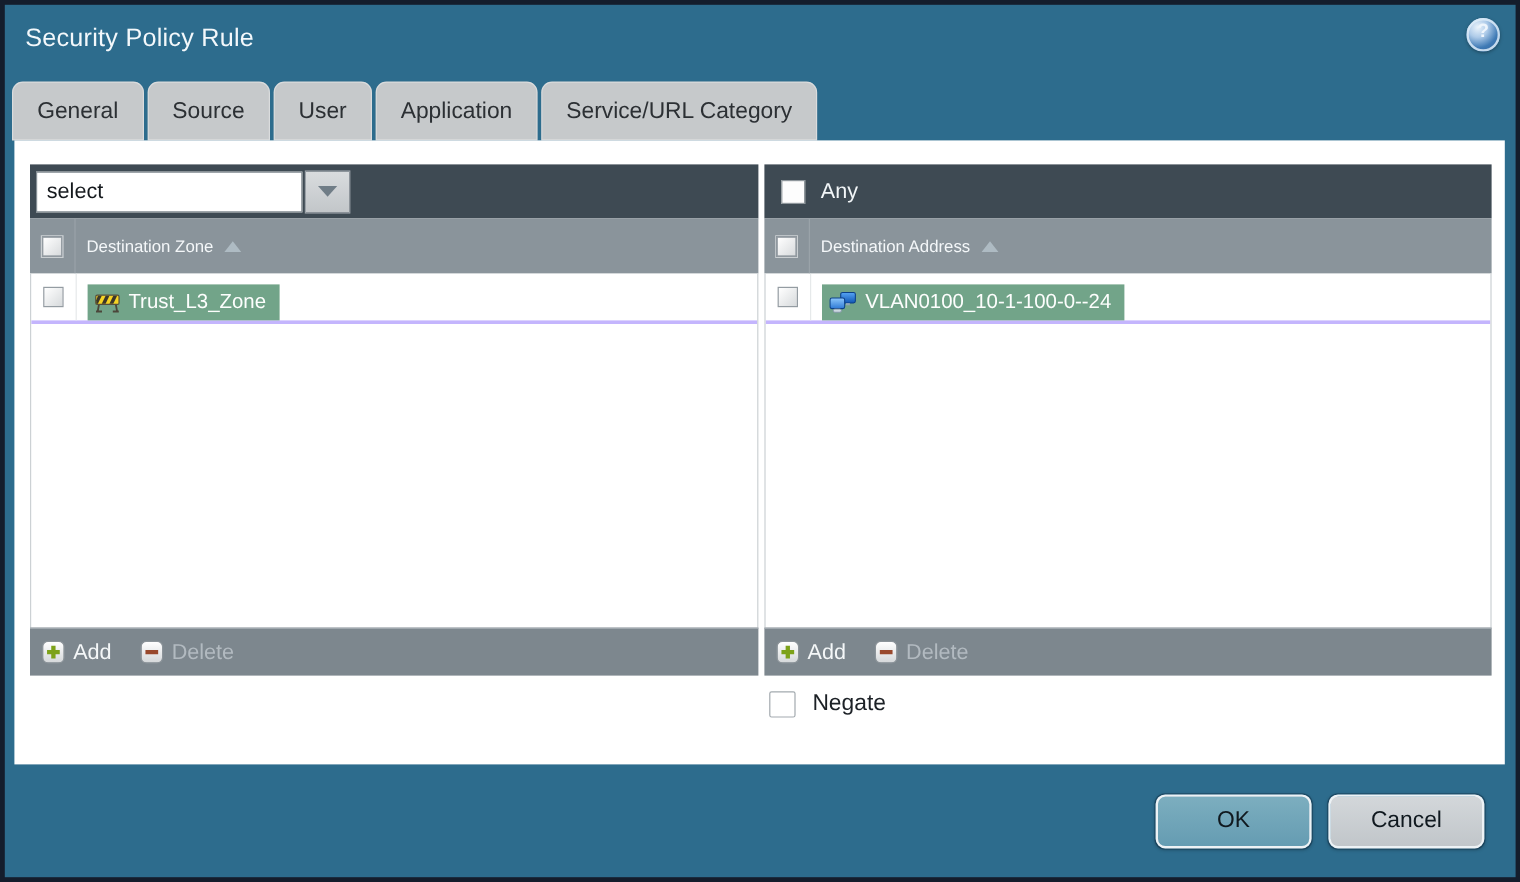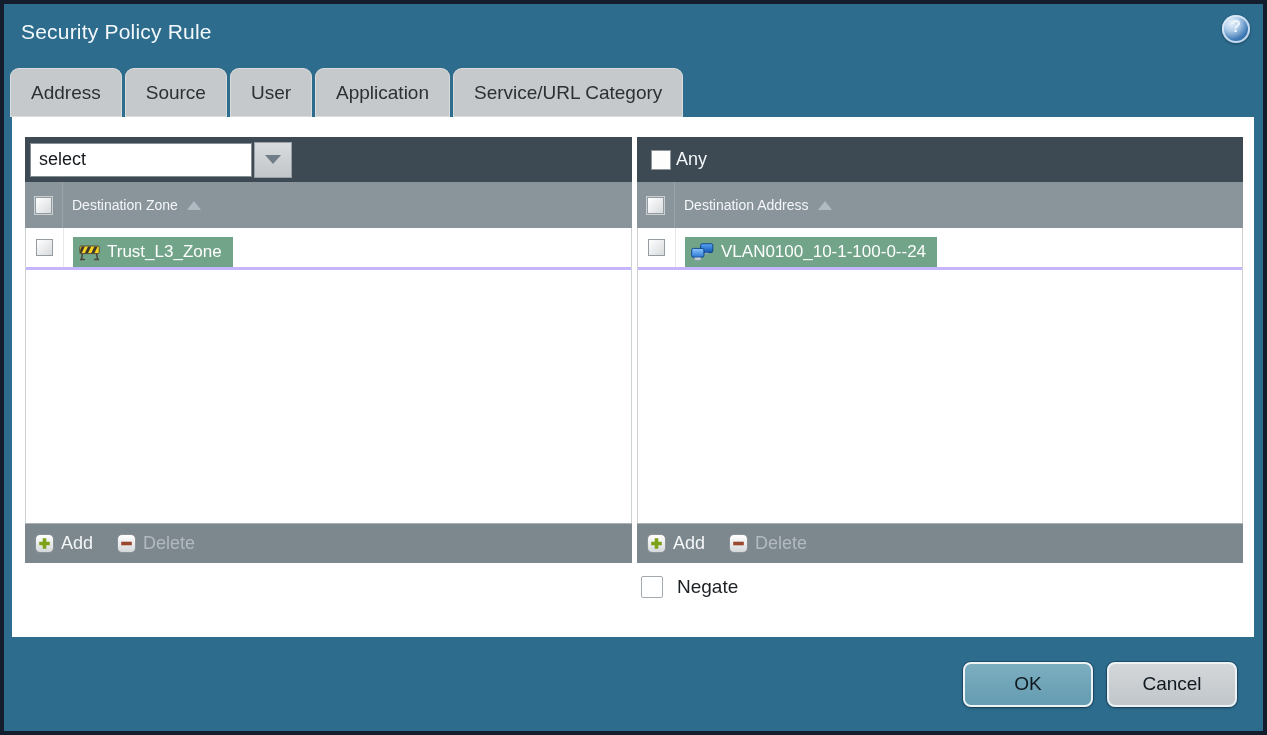--- a/index.html
+++ b/index.html
@@ -60,21 +60,21 @@
   }
   .dd-btn {
     width:38px; height:36px; margin-left:2px; cursor:pointer;
     background:linear-gradient(#d9dcde,#c2c6c9);
     border:1px solid #9aa1a7; display:flex; align-items:center; justify-content:center;
   }
   .chevron-down {
     width:0; height:0; border-left:8px solid transparent;
     border-right:8px solid transparent; border-top:9px solid #707d87;
   }
-  .any-wrap { display:flex; align-items:center; gap:5px; padding-left:9px;justify-content:center; }
+  .any-wrap { display:flex; align-items:center; gap:13px; padding-left:9px;justify-content:center; }
   .cb-any {
     width:20px; height:20px; background:#fdfdfd; border:1px solid #8f979c; cursor:pointer;
   }
   .any-label { color:#f2f6f8; font-size:18px; }
 
   .colheader {
     height:46px; background:#8a949b; display:flex; align-items:center; flex:none;
   }
   .cb-cell {
     width:38px; align-self:stretch; display:flex; align-items:center;
@@ -145,21 +145,21 @@
 
 <div class="window">
 
   <div class="titlebar">
     <div class="dialog-title">Security Policy Rule</div>
     <div class="help-icon"></div>
   </div>
 
   <div class="tab-bar">
     <div class="tab">
-        <span>Address</span>
+        <span>General</span>
       </div>
     <div class="tab">
         <span>Source</span>
       </div>
     <div class="tab">
         <span>User</span>
       </div>
     <div class="tab">
         <span>Application</span>
       </div>

